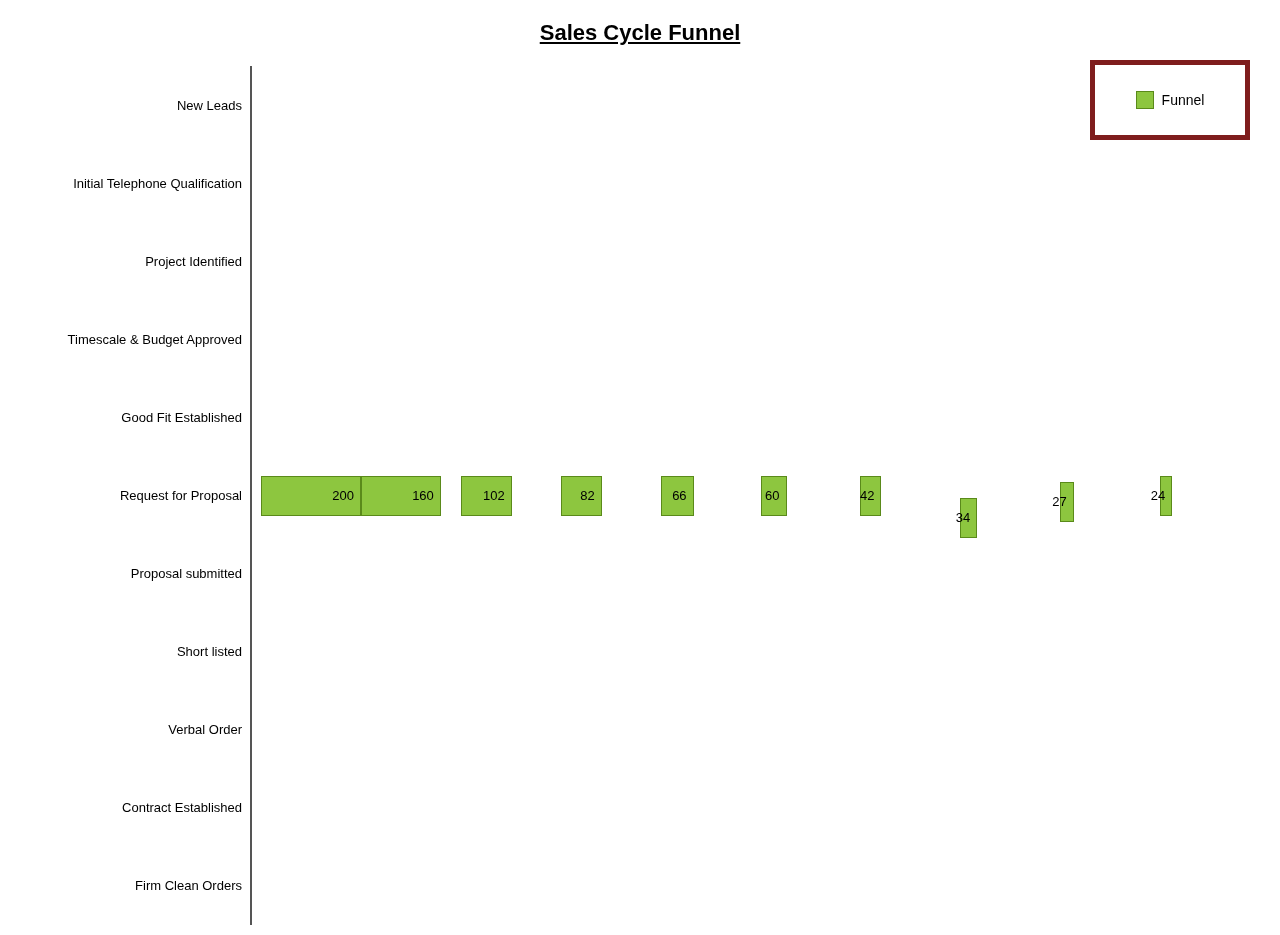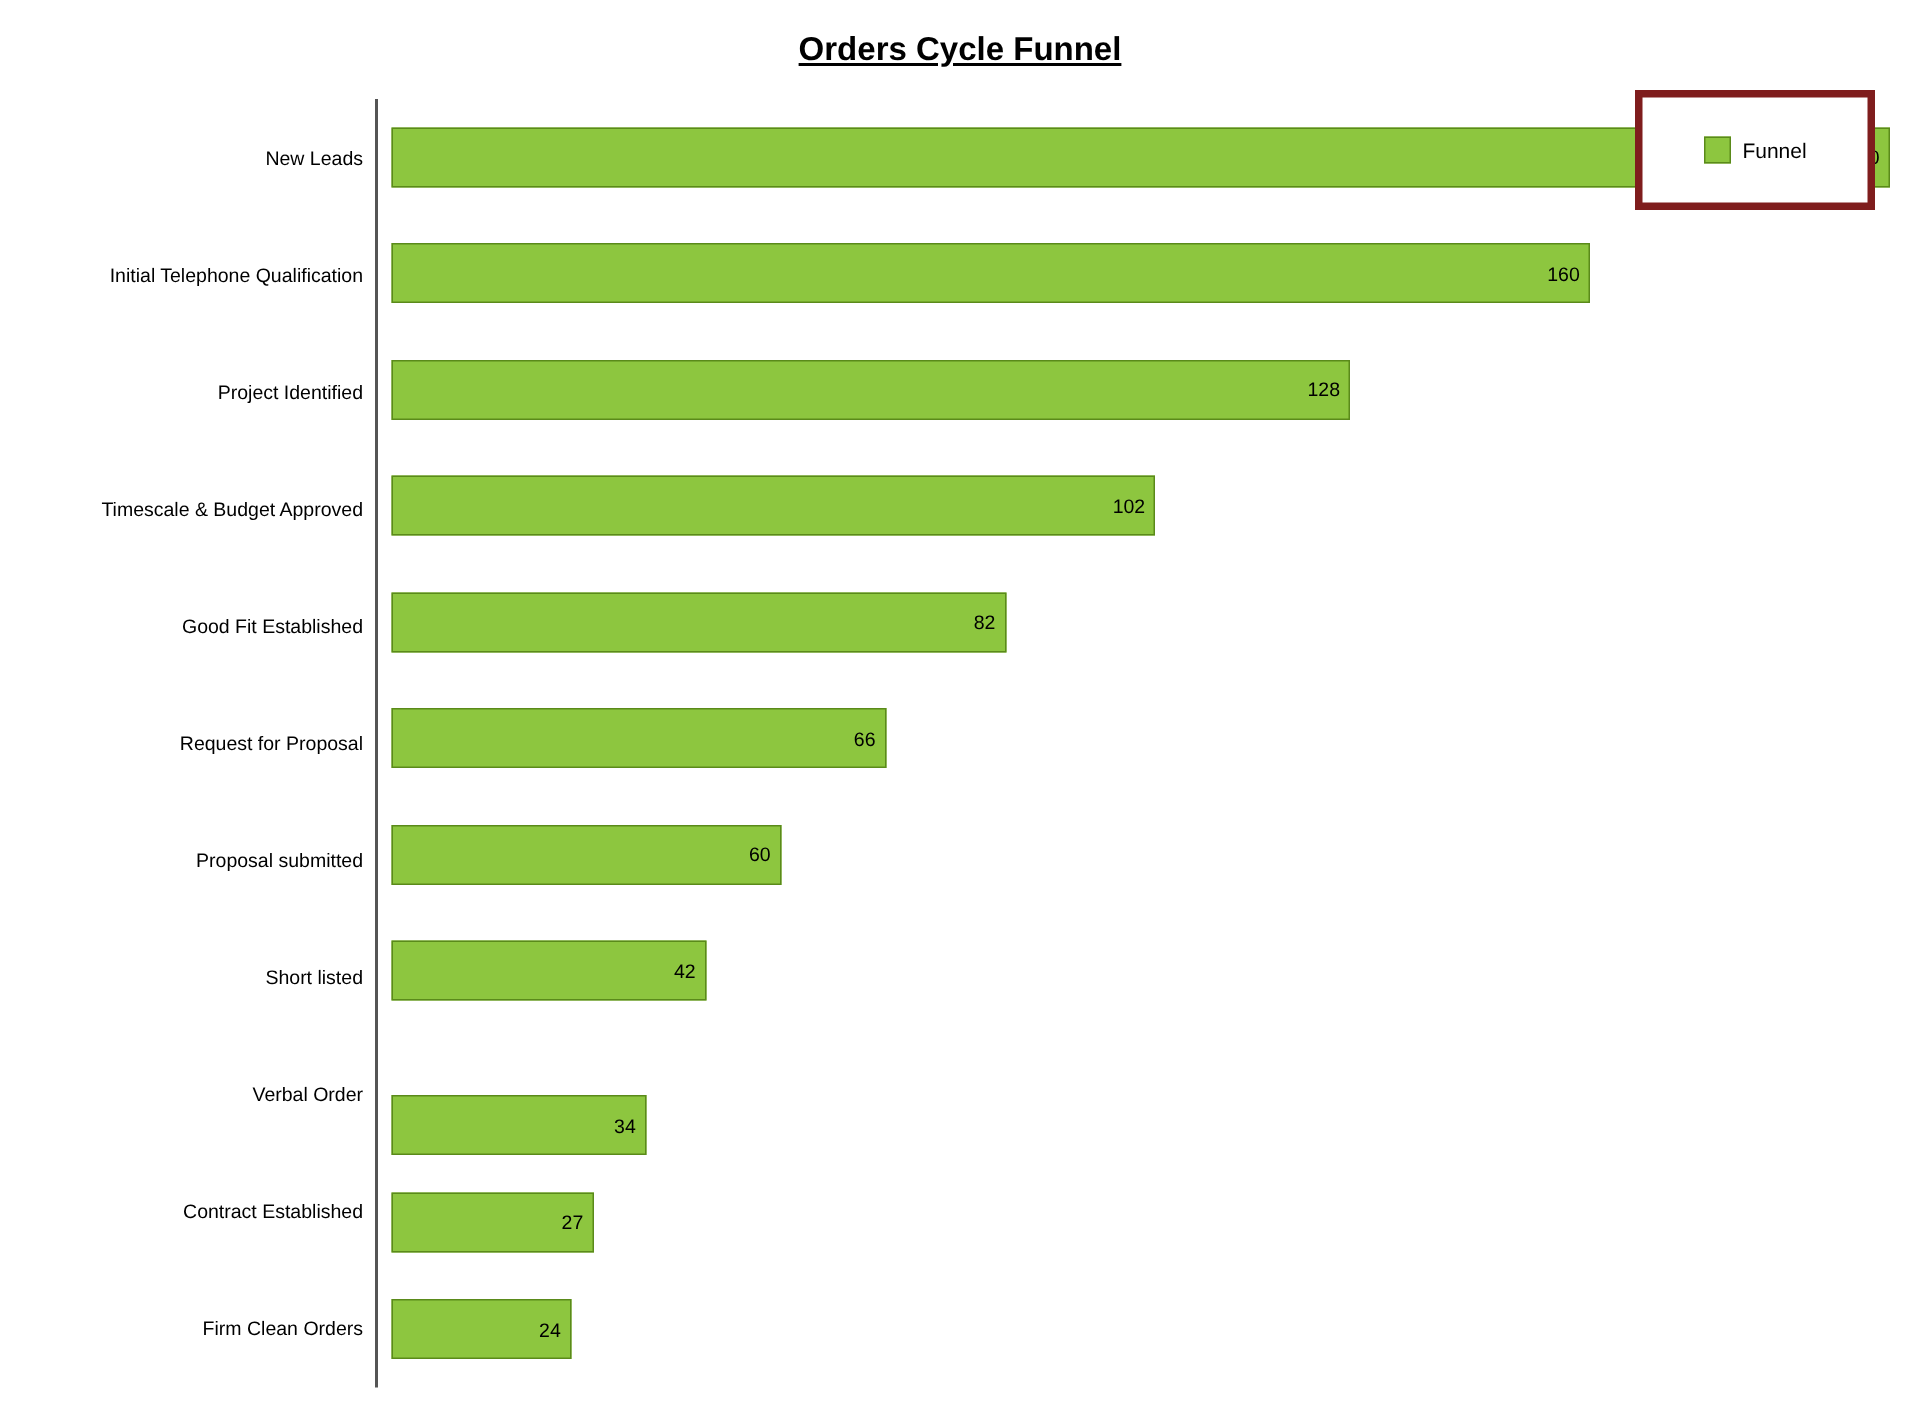--- a/index.html
+++ b/index.html
@@ -52,21 +52,21 @@
       color: #000;
       text-align: right;
       display: flex;
       align-items: center;
       justify-content: flex-end;
       flex: 1;
     }
     .bars-area {
       flex: 1;
       display: flex;
-      flex-direction: column;
+      flex-direction: row;
       justify-content: space-around;
       border-left: 2px solid #555;
       padding-left: 9px;
       position: relative;
     }
     .bar-row {
       display: flex;
       align-items: center;
       flex: 1;
     }
@@ -108,21 +108,21 @@
     }
     .legend-label {
       font-size: 14px;
       color: #000;
     }
   </style>
 </head>
 <body>
 
 <div class="chart-container">
-  <div class="chart-title">Orders Cycle Funnel</div>
+  <div class="chart-title">Sales Cycle Funnel</div>
 
   <div class="chart-body">
     <div class="chart-inner">
       <div class="y-axis-labels" id="y-axis-labels">
           <div class="y-label">New Leads</div>
           <div class="y-label">Initial Telephone Qualification</div>
           <div class="y-label">Project Identified</div>
           <div class="y-label">Timescale &amp; Budget Approved</div>
           <div class="y-label">Good Fit Established</div>
           <div class="y-label">Request for Proposal</div>
@@ -134,25 +134,20 @@
         </div>
       <div class="bars-area" id="bars-area">
           <div class="bar-row">
             <div class="bar" style="width: 100%;">
               <span class="bar-value">200</span>
             </div>
           </div>
           <div class="bar-row">
             <div class="bar" style="width: 80%;">
               <span class="bar-value">160</span>
-            </div>
-          </div>
-          <div class="bar-row">
-            <div class="bar" style="width: 64%;">
-              <span class="bar-value">128</span>
             </div>
           </div>
           <div class="bar-row">
             <div class="bar" style="width: 51%;">
               <span class="bar-value">102</span>
             </div>
           </div>
           <div class="bar-row">
             <div class="bar" style="width: 41%;">
               <span class="bar-value">82</span>

